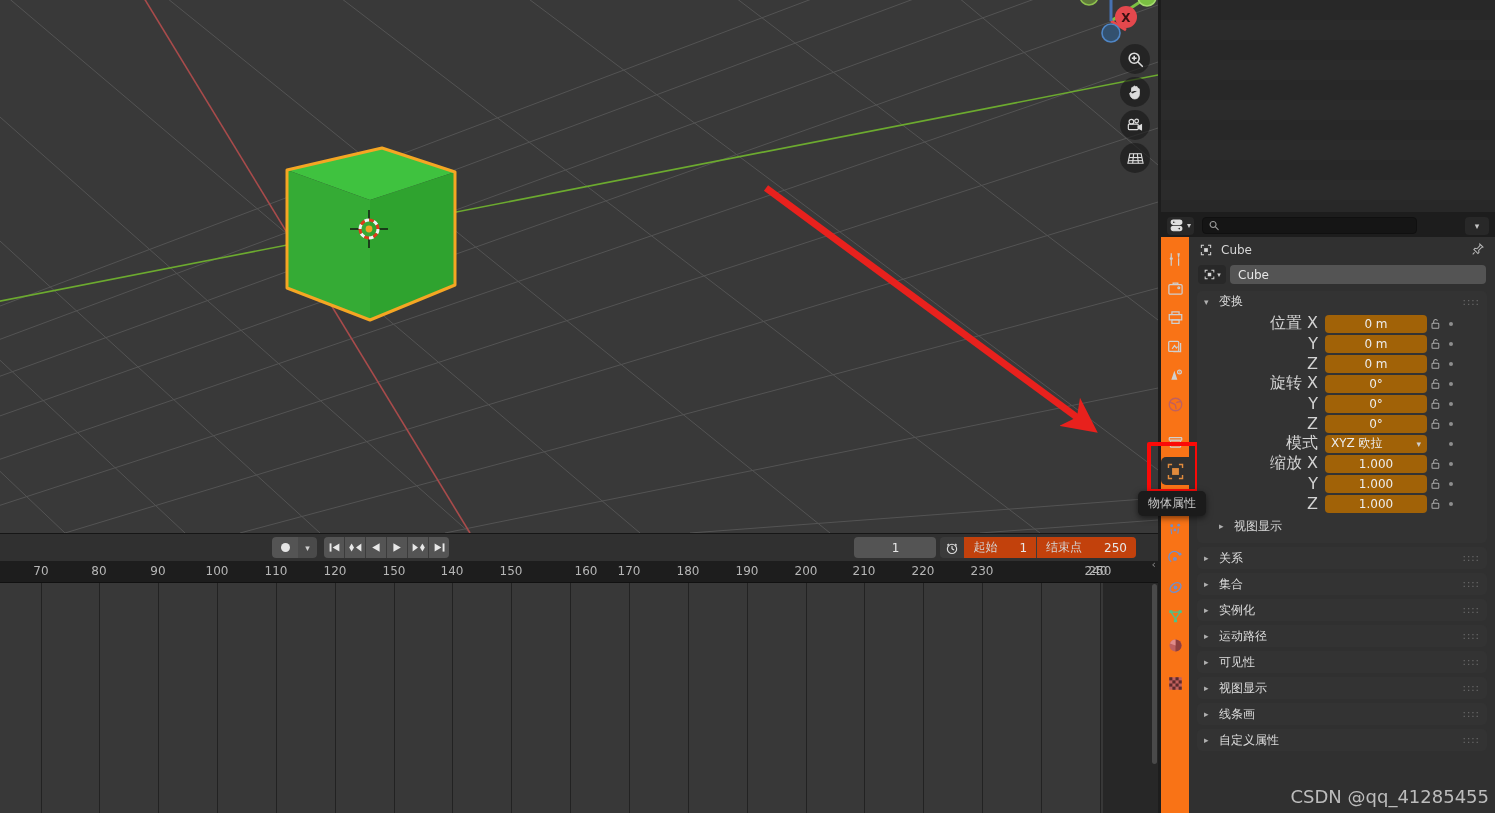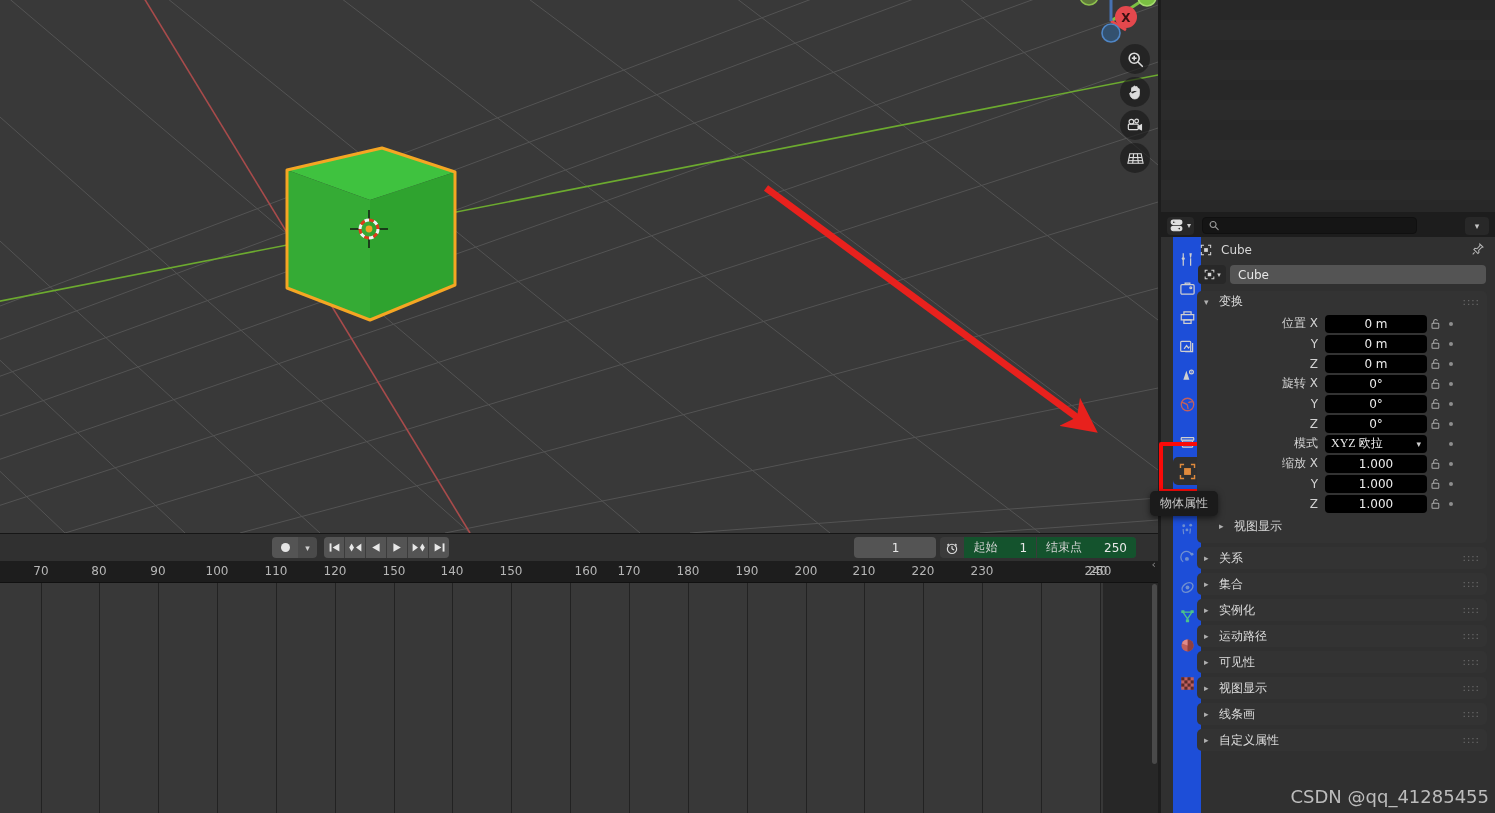--- a/index.html
+++ b/index.html
@@ -70,21 +70,21 @@
 
   .tl-right { position:absolute; right:22px; top:3px; display:flex; align-items:center; gap:4px; }
   .frame-field {
     width:82px; height:21px; background:#545454; border-radius:4px;
     display:flex; align-items:center; justify-content:center;
     color:#e8e8e8; font-size:12px;
   }
   .range-group { display:flex; align-items:center; background:#3b3b3b; border-radius:4px; height:21px; }
   .range-ico { width:24px; height:21px; display:flex; align-items:center; justify-content:center; color:#cfcfcf; }
   .range-item {
-    height:21px; background:#14532d; display:flex; align-items:center;
+    height:21px; background:#c2410c; display:flex; align-items:center;
     padding:0 9px; gap:22px; margin-right:1px;
   }
   .range-item:first-of-type { border-radius:4px 0 0 4px; }
   .range-item:last-of-type { border-radius:0 4px 4px 0; margin-right:0; }
   .range-lbl { color:#d3d3d3; font-size:12px; }
   .range-val { color:#e8e8e8; font-size:12px; }
 
   .tl-ruler {
     position:relative; height:22px; background:#1d1d1d;
     border-bottom:1px solid #111;
@@ -144,22 +144,22 @@
     font-family:"DejaVu Sans","Liberation Sans",sans-serif;
   }
   .hdr-drop {
     margin-left:auto; width:24px; height:18px; background:#282828;
     border-radius:4px; display:flex; align-items:center; justify-content:center;
     color:#c5c5c5; font-size:9px;
   }
 
   
   .tab-rail {
-    position:absolute; left:12px; top:23px; width:28px; bottom:0;
-    background:#1d4ed8; padding-top:8px;
+    position:absolute; left:0; top:23px; width:28px; bottom:0;
+    background:#f97316; padding-top:8px;
   }
   .tab {
     width:28px; height:28px; display:flex; align-items:center; justify-content:center;
     margin-bottom:1px; position:relative;
   }
   .tab.sep { margin-top:10px; }
   .tab.active { background:#303030; border-radius:5px 0 0 5px; }
   .tab-hl {
     position:absolute; left:-14px; top:-15px; width:52px; height:51px;
     border:4px solid #fb0a08; border-radius:2px; pointer-events:none;
@@ -199,31 +199,31 @@
   }
   .tri { color:#b0b0b0; font-size:9px; width:9px; display:inline-block; }
   .grip { margin-left:auto; color:#6f6f6f; font-size:10px; letter-spacing:1px; line-height:6px; }
   .panel-body { padding:2px 0 7px 0; }
 
   .prop-row {
     display:flex; align-items:center; height:19px; margin-bottom:1px; padding-right:6px;
   }
   .prop-lbl {
     width:128px; text-align:right; padding-right:7px;
-    color:#d2d2d2; font-size:12px;
+    color:#d2d2d2; font-size:16px;
   }
   .prop-field {
-    width:102px; height:18px; background:#000000; border-radius:4px;
+    width:102px; height:18px; background:#a16207; border-radius:4px;
     display:flex; align-items:center; justify-content:center;
     color:#ececec; font-size:12px;
   }
   .prop-field.drop {
     justify-content:flex-start; padding:0 6px; position:relative;
   }
-  .prop-field.drop .dv { color:#ececec;font-family:Liberation Serif, serif; }
+  .prop-field.drop .dv { color:#ececec; }
   .prop-field.drop .dchev { position:absolute; right:6px; color:#cfcfcf; font-size:9px; }
   .lock { width:16px; display:flex; justify-content:center; color:#aaa; }
   .anim-dot {
     width:16px; display:flex; justify-content:center; align-items:center;
   }
   .anim-dot i { width:4px; height:4px; border-radius:50%; background:#8e8e8e; display:block; }
   .spacer16 { width:16px; }
 
   .sub-row {
     display:flex; align-items:center; gap:6px; height:20px;

